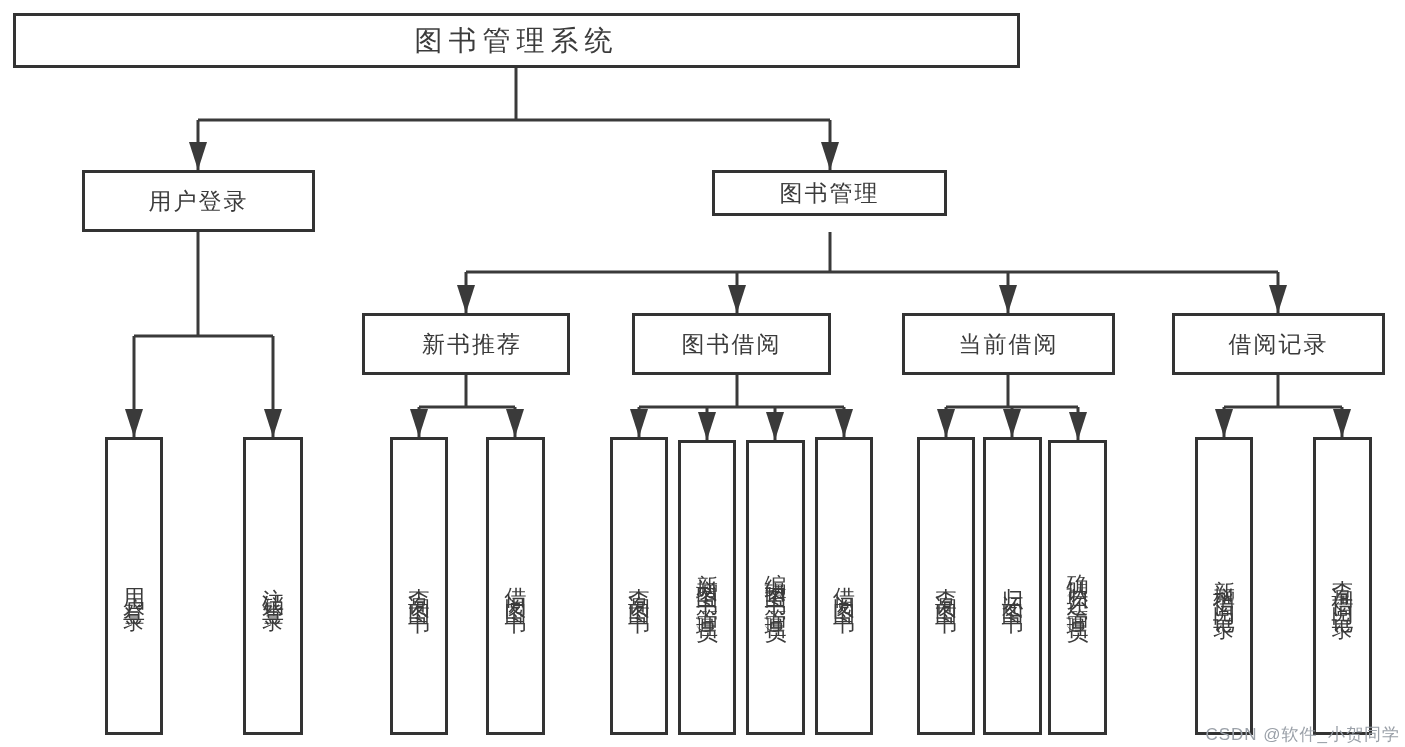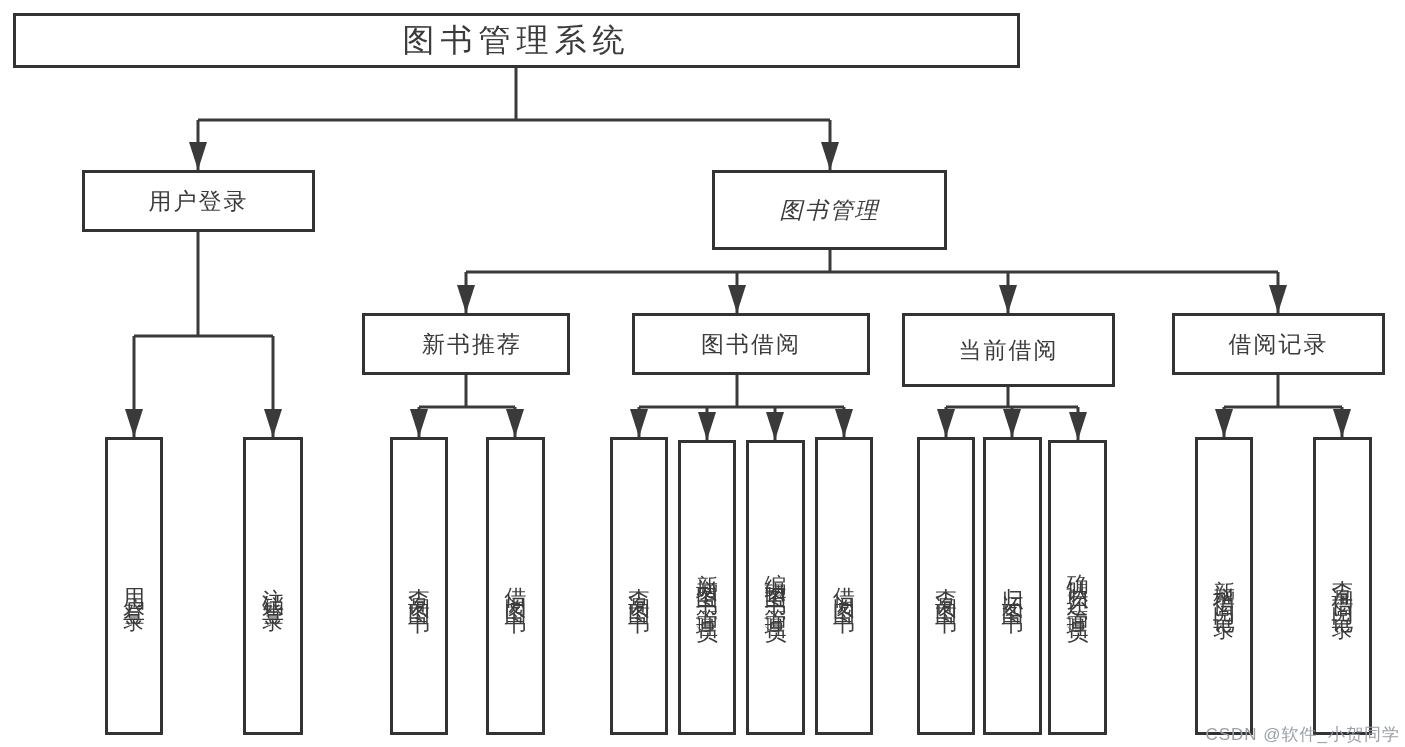--- a/index.html
+++ b/index.html
@@ -28,21 +28,21 @@
     color: #3b3b3b;
     z-index: 2;
     text-align: center;
   }
   .h-box {
     font-size: 23px;
     letter-spacing: 2px;
     white-space: nowrap;
   }
   .h-box.root {
-    font-size: 32px;
+    font-size: 28px;
     letter-spacing: 6px;
     text-align: center;
   }
   .v-box {
     writing-mode: vertical-rl;
     text-orientation: mixed;
     font-size: 22px;
     letter-spacing: 8px;
     line-height: 1;
   }
@@ -111,25 +111,25 @@
       <path d="M1278,375 V407"></path>
       <path d="M1224,407 H1342"></path>
       <path d="M1224,407 V437" marker-end="url(#arrowhead)"></path>
       <path d="M1342,407 V437" marker-end="url(#arrowhead)"></path>
     </g>
   </svg>
 
   <div class="box h-box root" style="left:13px; top:13px; width:1007px; height:55px;">图书管理系统</div>
 
   <div class="box h-box" style="left:82px; top:170px; width:233px; height:62px;">用户登录</div>
-  <div class="box h-box" style="left:712px; top:170px; width:235px; height:80px;font-style:italic;">图书管理</div>
+  <div class="box h-box" style="left:712px; top:170px; width:235px; height:46px;">图书管理</div>
 
   <div class="box h-box" style="left:362px; top:313px; width:208px; height:62px;padding-left:12px;">新书推荐</div>
-  <div class="box h-box" style="left:632px; top:313px; width:238px; height:62px;">图书借阅</div>
-  <div class="box h-box" style="left:902px; top:313px; width:213px; height:74px;">当前借阅</div>
+  <div class="box h-box" style="left:632px; top:313px; width:199px; height:62px;">图书借阅</div>
+  <div class="box h-box" style="left:902px; top:313px; width:213px; height:62px;">当前借阅</div>
   <div class="box h-box" style="left:1172px; top:313px; width:213px; height:62px;">借阅记录</div>
 
   <div class="box v-box" style="left:105px; top:437px; width:58px; height:298px;">用户登录</div>
   <div class="box v-box" style="left:243px; top:437px; width:60px; height:298px;">注销登录</div>
 
   <div class="box v-box" style="left:390px; top:437px; width:58px; height:298px;">查询图书</div>
   <div class="box v-box" style="left:486px; top:437px; width:59px; height:298px;">借阅图书</div>
 
   <div class="box v-box" style="left:610px; top:437px; width:58px; height:298px;">查询图书</div>
   <div class="box v-box long" style="left:678px; top:440px; width:58px; height:295px;">新增图书（管理员）</div>

